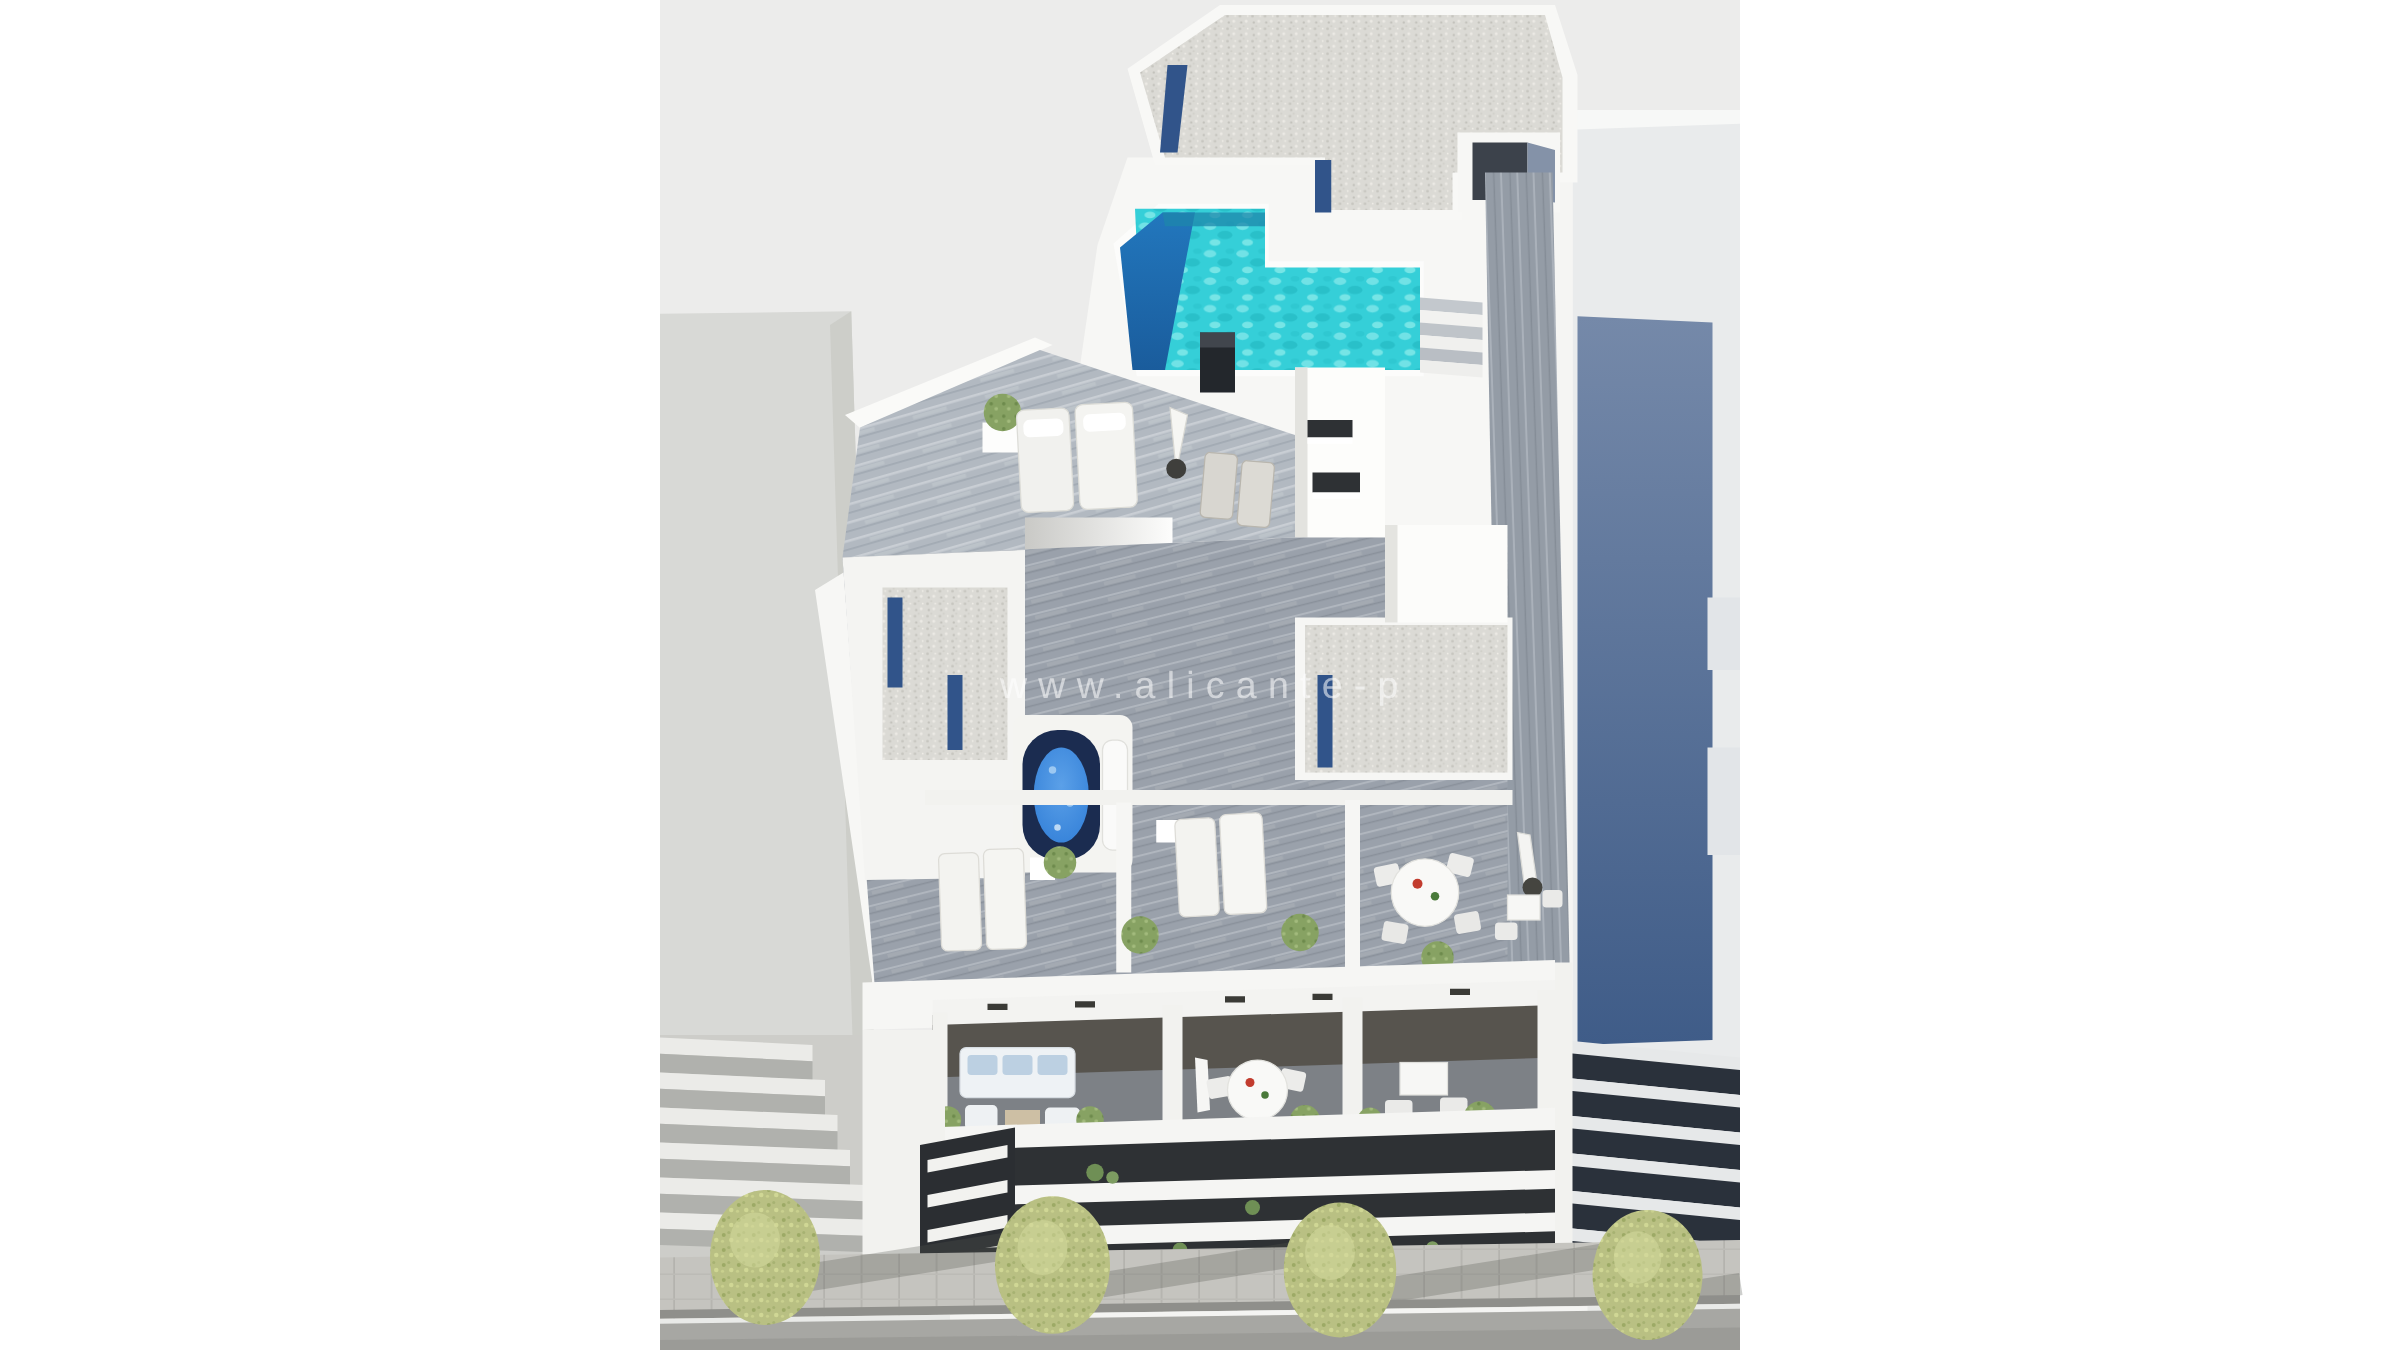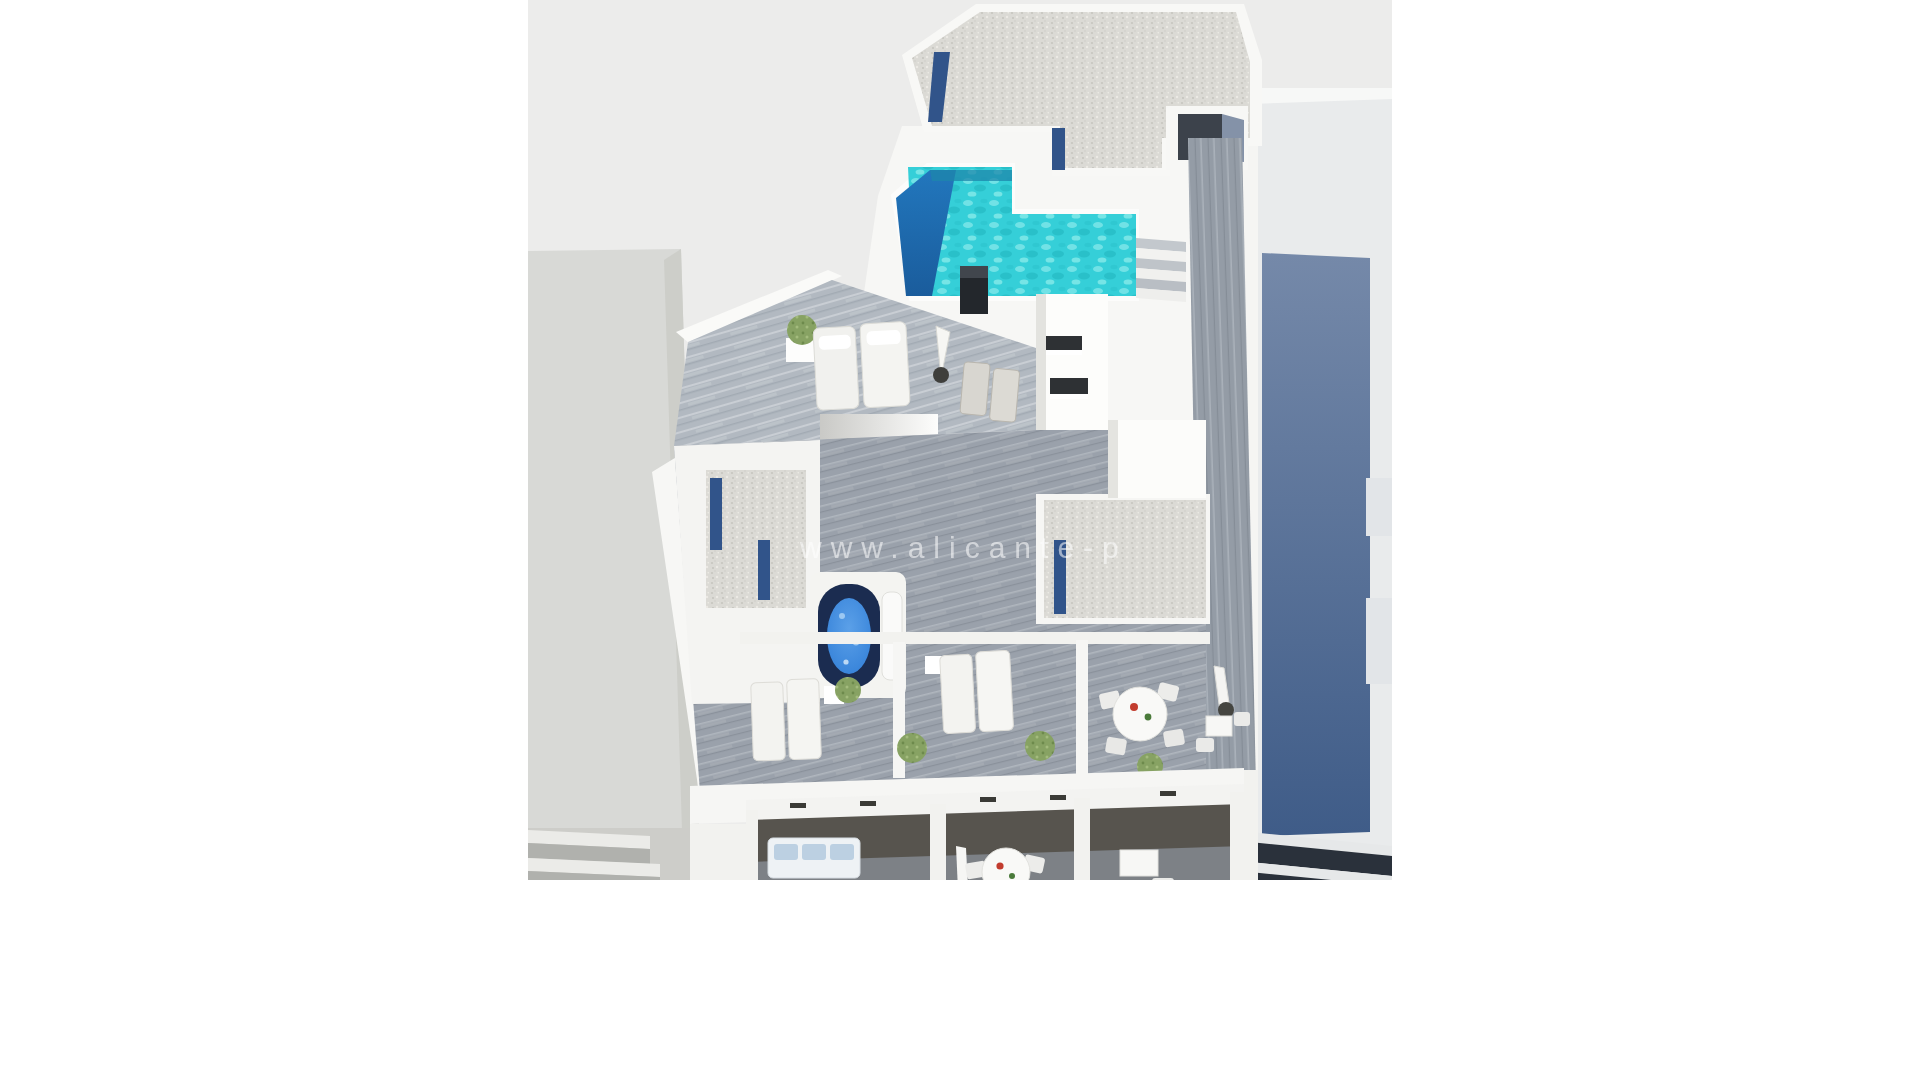--- a/index.html
+++ b/index.html
@@ -1,16 +1,16 @@
 <!DOCTYPE html>
 <html style="--page_bg: #ffffff; --canvas_bg: #ececeb; --white_wall: #f7f7f5; --left_building: #d8d9d6; --left_building_facet: #cdcec9; --left_stripe_dark: #b0b1ad; --left_stripe_light: #ebebe8; --right_building: #e9ebec; --glass_panel_top: #7589a9; --glass_panel_bottom: #3f5c88; --right_stripe_dark: #2a313b; --right_stripe_light: #e6e8e9; --gravel: #dbdad5; --glass_strip: #31548a; --pool_water: #35cfd8; --pool_deep: #1b63a8; --wood_light: #b2b9c1; --wood_mid: #9aa1ab; --wood_dark: #949ca6; --dark_opening: #2e3134; --jacuzzi_shell: #1b2c50; --jacuzzi_water: #2e7cd6; --tree_foliage: #b9c083; --bush_green: #87a263; --sidewalk: #c5c4bf; --road: #a7a7a3; --curb_white: #e9eae8; --accent_red: #c23c2e;"><head>
 <meta charset="utf-8">
 <style>
   html,body{margin:0;padding:0;background:#fff;}
-  .page{position:relative;width:1920px;height:880px;overflow:hidden;background:var(--page_bg,#fff);
+  .page{position:relative;width:1920px;height:1080px;overflow:hidden;background:var(--page_bg,#fff);
         font-family:"Liberation Sans", sans-serif;}
   svg{display:block;}
   text.watermark{font-family:"Liberation Sans", sans-serif;font-size:30px;letter-spacing:9px;
         fill:#ffffff;opacity:.55;}
 </style>
 </head>
 <body>
 
 <div class="page">
 <svg width="1920" height="1080" viewBox="0 0 1920 1080">

